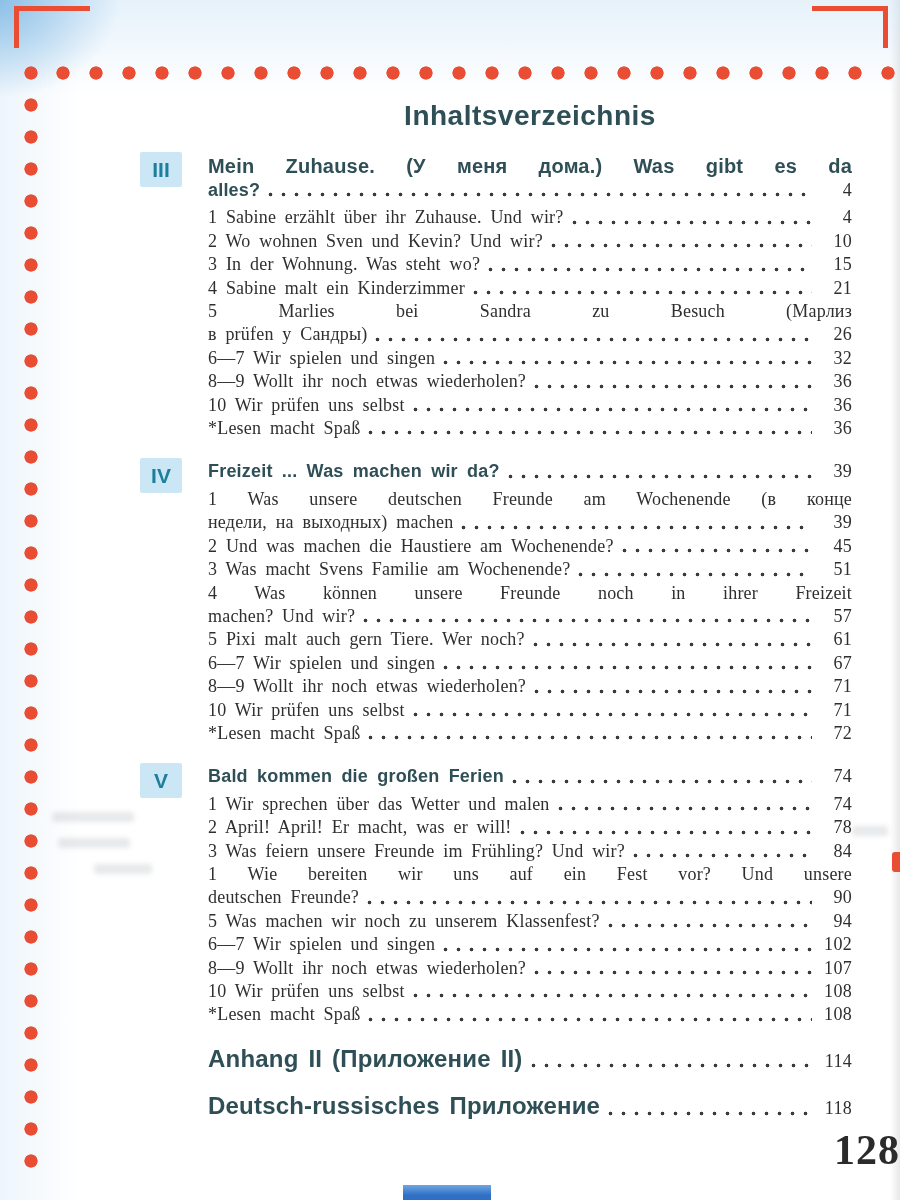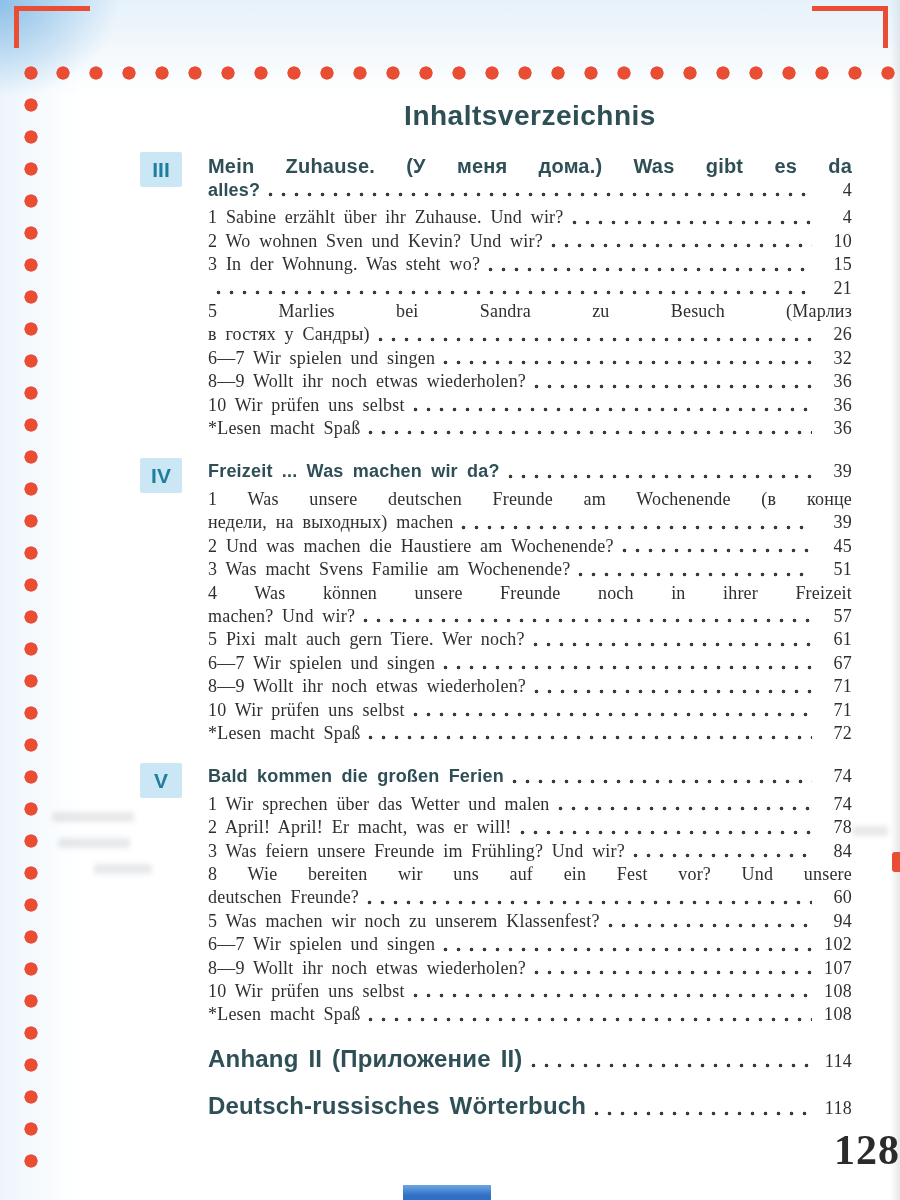--- a/index.html
+++ b/index.html
@@ -133,28 +133,29 @@
             </div>
             <div class="entry">
               <div class="erow">
                 <span class="etext">3 In der Wohnung. Was steht wo?</span>
                 <span class="leader"></span>
                 <span class="pnum">15</span>
               </div>
             </div>
             <div class="entry">
               <div class="erow">
+                <span class="etext">4 Sabine malt ein Kinderzimmer</span>
                 <span class="leader"></span>
                 <span class="pnum">21</span>
               </div>
             </div>
             <div class="entry">
               <div class="eline jline">5 Marlies bei Sandra zu Besuch (Марлиз</div>
               <div class="erow">
-                <span class="etext">в гостях у Сандры)</span>
+                <span class="etext">в prüfen у Сандры)</span>
                 <span class="leader"></span>
                 <span class="pnum">26</span>
               </div>
             </div>
             <div class="entry">
               <div class="erow">
                 <span class="etext">6—7 Wir spielen und singen</span>
                 <span class="leader"></span>
                 <span class="pnum">32</span>
               </div>
@@ -284,25 +285,25 @@
               </div>
             </div>
             <div class="entry">
               <div class="erow">
                 <span class="etext">3 Was feiern unsere Freunde im Frühling? Und wir?</span>
                 <span class="leader"></span>
                 <span class="pnum">84</span>
               </div>
             </div>
             <div class="entry">
-              <div class="eline jline">8 Wie bereiten wir uns auf ein Fest vor? Und unsere</div>
+              <div class="eline jline">1 Wie bereiten wir uns auf ein Fest vor? Und unsere</div>
               <div class="erow">
                 <span class="etext">deutschen Freunde?</span>
                 <span class="leader"></span>
-                <span class="pnum">60</span>
+                <span class="pnum">90</span>
               </div>
             </div>
             <div class="entry">
               <div class="erow">
                 <span class="etext">5 Was machen wir noch zu unserem Klassenfest?</span>
                 <span class="leader"></span>
                 <span class="pnum">94</span>
               </div>
             </div>
             <div class="entry">
@@ -336,21 +337,21 @@
           </div>
         </section>
       </div>
     <div id="toc-extras" class="extras">
         <div class="erow extra">
           <span class="htext">Anhang II (Приложение II)</span>
           <span class="leader"></span>
           <span class="pnum">114</span>
         </div>
         <div class="erow extra">
-          <span class="htext">Deutsch-russisches Wörterbuch</span>
+          <span class="htext">Deutsch-russisches Приложение</span>
           <span class="leader"></span>
           <span class="pnum">118</span>
         </div>
       </div>
   </div>
 
   <div class="folio">128</div>
   <div class="bookmark"></div>
 </div>
 

